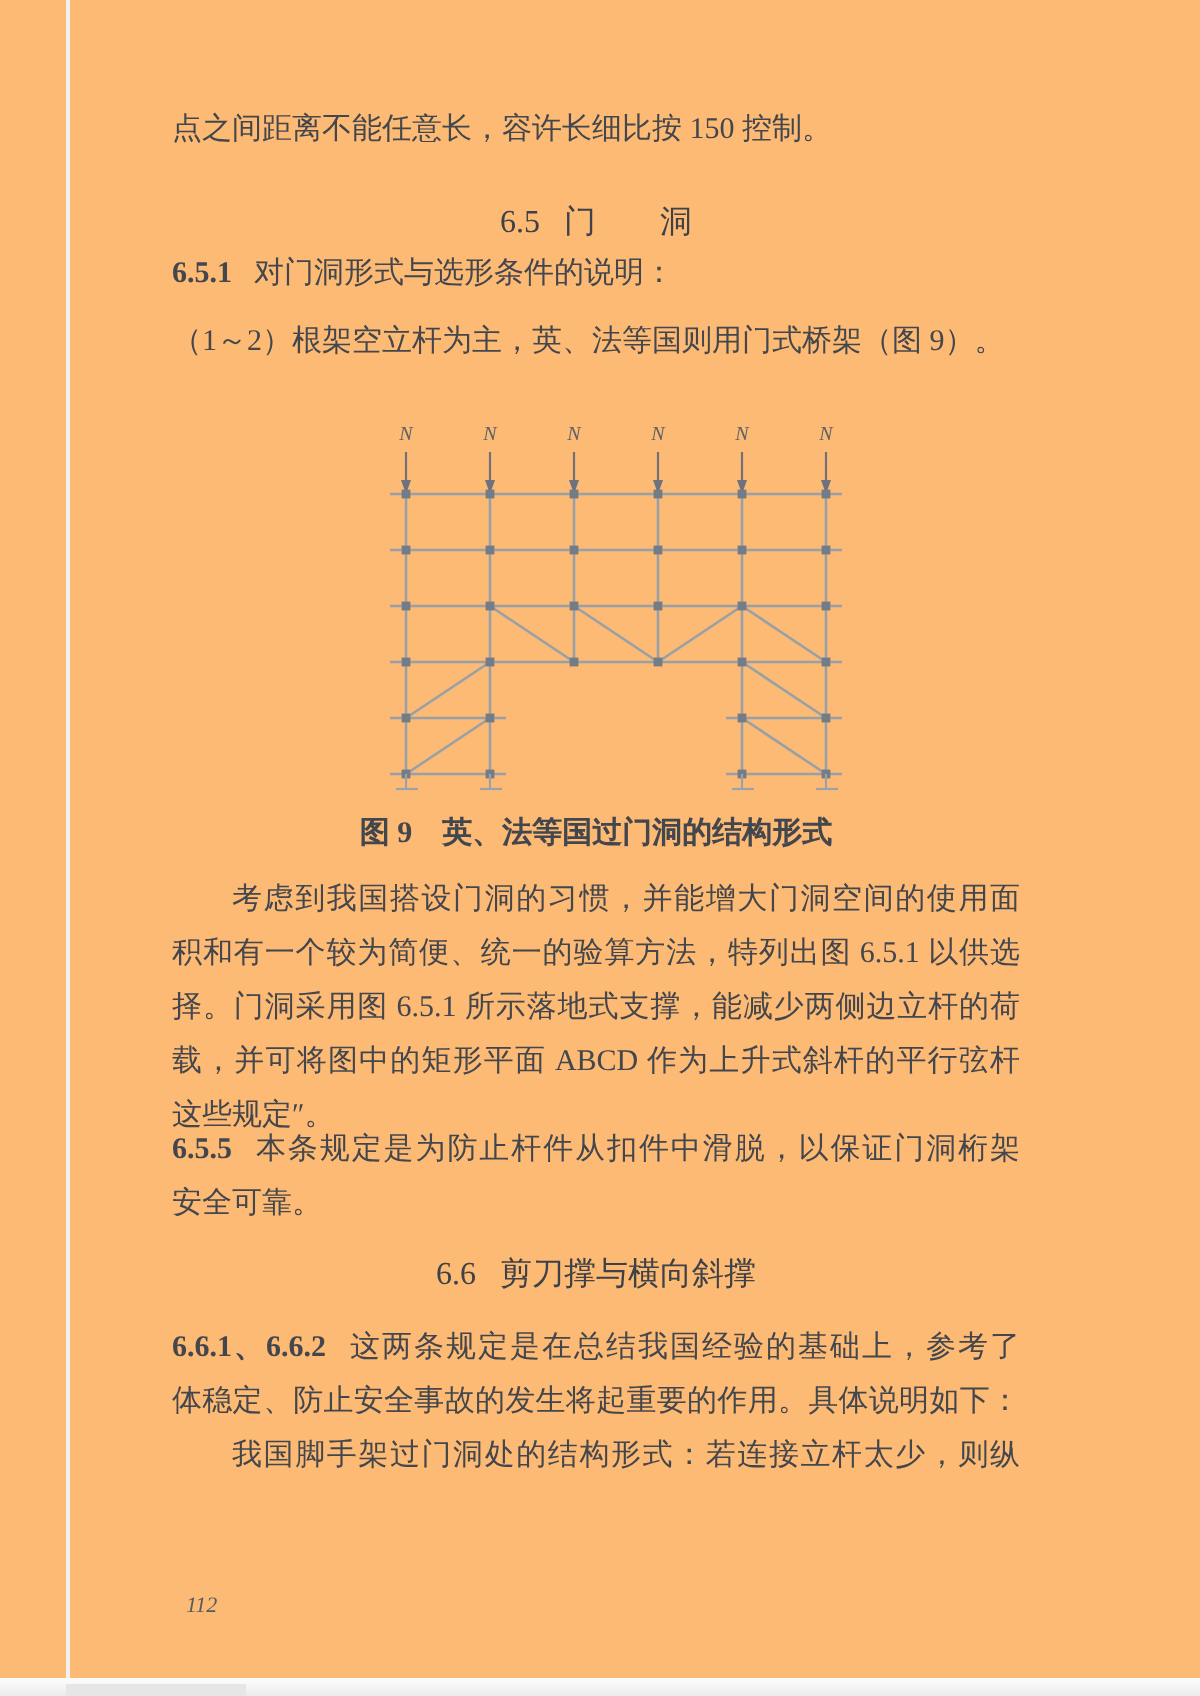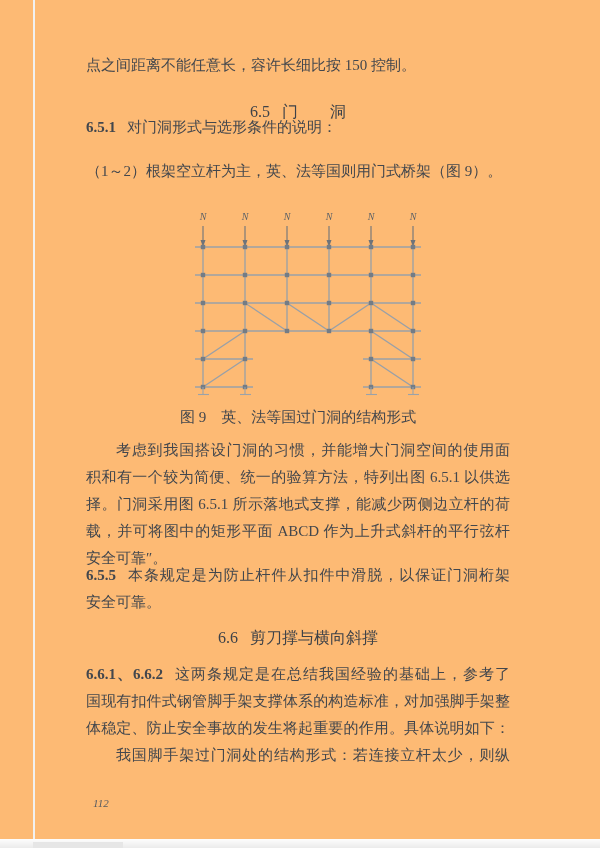--- a/index.html
+++ b/index.html
@@ -38,21 +38,21 @@
   <div class="seam"></div>
 
   <div class="block" style="top:52px;">
     <div class="tline">点之间距离不能任意长，容许长细比按 150 控制。</div>
   </div>
 
   <div class="block center heading" style="top:98px;">
     <span class="hnum">6.5</span><span>门　　洞</span>
   </div>
 
-  <div class="block" style="top:114px;">
+  <div class="block" style="top:124px;">
     <div class="tline"><b class="cnum">6.5.1</b><span>对门洞形式与选形条件的说明：</span></div>
   </div>
 
   <div class="block" style="top:158px;">
     <div class="tline">（1～2）根架空立杆为主，英、法等国则用门式桥架（图 9）。</div>
   </div>
 
   <svg class="fig" width="320" height="196" viewBox="0 0 320 196">
 
     <text class="nlbl" x="53" y="15" text-anchor="middle">N</text>
@@ -148,44 +148,43 @@
         <line class="base" x1="48" y1="189.5" x2="59" y2="189.5"></line>
       <line class="base" x1="95" y1="182" x2="95" y2="189"></line>
         <line class="base" x1="90" y1="189.5" x2="101" y2="189.5"></line>
       <line class="base" x1="221" y1="182" x2="221" y2="189"></line>
         <line class="base" x1="216" y1="189.5" x2="227" y2="189.5"></line>
       <line class="base" x1="263" y1="182" x2="263" y2="189"></line>
         <line class="base" x1="258" y1="189.5" x2="269" y2="189.5"></line>
     </g>
   </svg>
 
-  <div class="block center" style="top:404px;font-weight:normal;">
+  <div class="block center" style="top:404px;font-weight:bold;">
     <div class="tline">图 9　英、法等国过门洞的结构形式</div>
   </div>
 
   <div class="block" style="top:437px;">
     <div class="tline j ind">考虑到我国搭设门洞的习惯，并能增大门洞空间的使用面</div>
     <div class="tline j">积和有一个较为简便、统一的验算方法，特列出图 6.5.1 以供选</div>
     <div class="tline j">择。门洞采用图 6.5.1 所示落地式支撑，能减少两侧边立杆的荷</div>
     <div class="tline j">载，并可将图中的矩形平面 ABCD 作为上升式斜杆的平行弦杆</div>
-    <div class="tline">安全可靠″。</div>
+    <div class="tline">这些规定″。</div>
   </div>
 
   <div class="block" style="top:562px;">
     <div class="tline j"><b class="cnum">6.5.5</b><span>本条规定是为防止杆件从扣件中滑脱，以保证门洞桁架</span></div>
     <div class="tline">安全可靠。</div>
   </div>
 
   <div class="block center heading" style="top:624px;">
     <span class="hnum">6.6</span><span>剪刀撑与横向斜撑</span>
   </div>
 
   <div class="block" style="top:661px;">
     <div class="tline j"><b class="cnum">6.6.1、6.6.2</b><span>这两条规定是在总结我国经验的基础上，参考了</span></div>
-    <div class="tline j">国现有扣件式钢管脚手架支撑体系的构造标准，对加强脚手架整</div>
     <div class="tline j">体稳定、防止安全事故的发生将起重要的作用。具体说明如下：</div>
     <div class="tline j ind">我国脚手架过门洞处的结构形式：若连接立杆太少，则纵</div>
   </div>
 
   <div class="pageno">112</div>
 
   <div class="bottom-shade"></div>
   <div class="bottom-corner"></div>
 </div>
 

